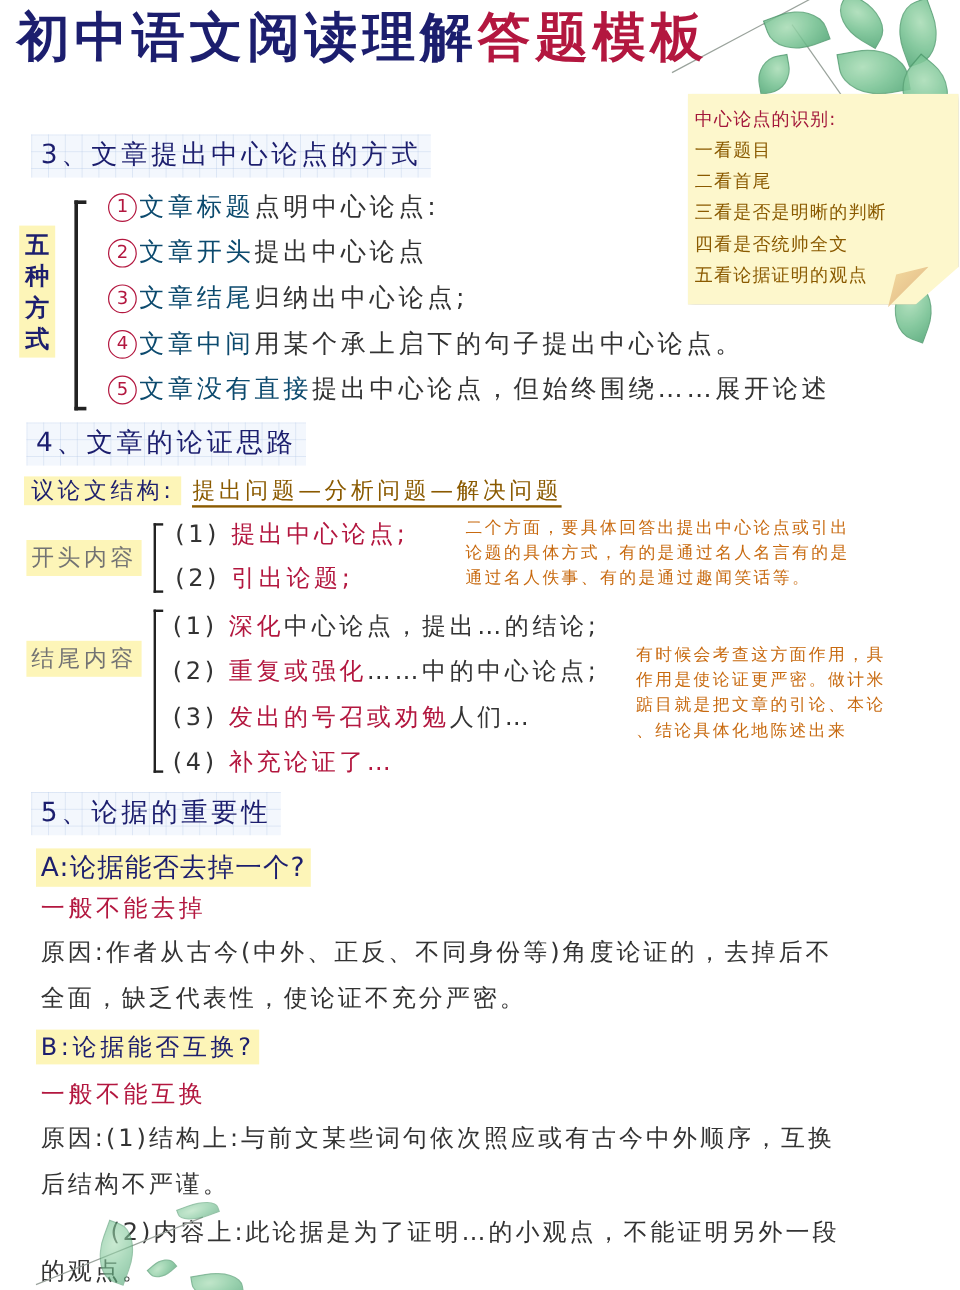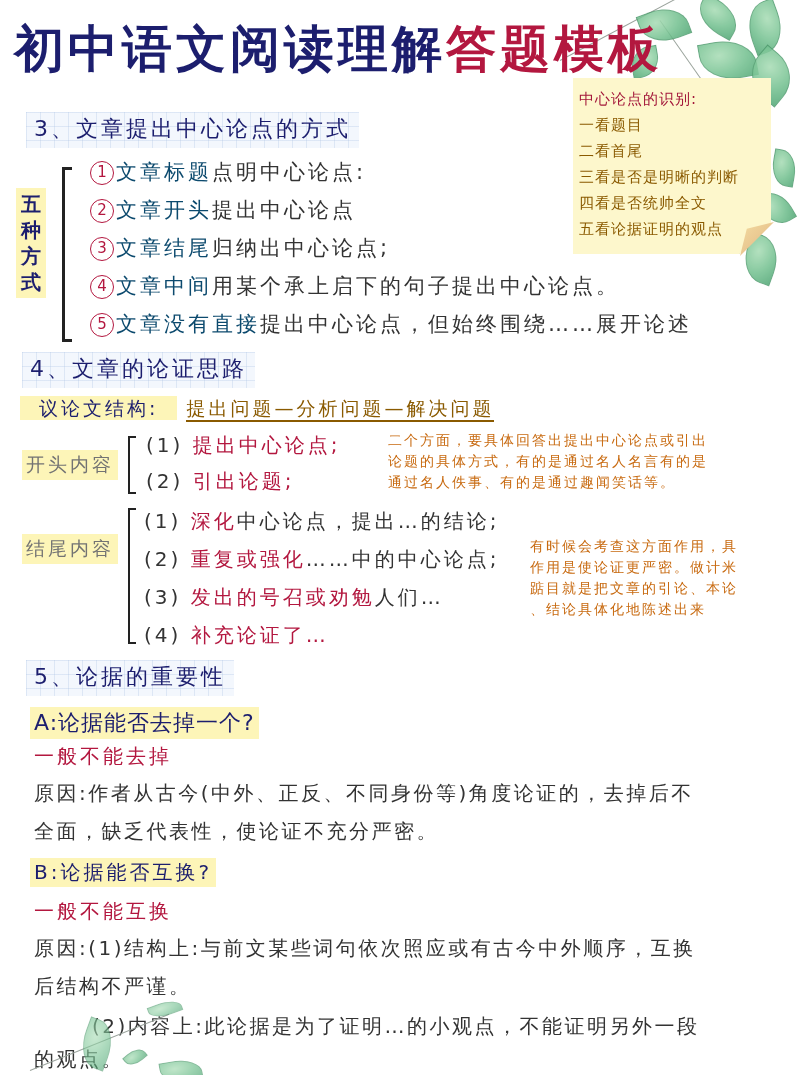--- a/index.html
+++ b/index.html
@@ -6,42 +6,42 @@
     html, body { width: 800px; height: 1075px; overflow: hidden; background: #ffffff; }
     body {
       position: relative;
       font-family: "DejaVu Sans", "Liberation Sans", sans-serif;
       color: #2a2a2a;
     }
     .abs { position: absolute; }
 
     
     .title {
-      left: 14px; top: 16px;
+      left: 14px; top: 2px;
       font-family: Liberation Serif, serif;
-      font-size: 50px; font-weight: bold; letter-spacing: 4px;
+      font-size: 44px; font-weight: bold; letter-spacing: 4px;
       white-space: nowrap;
     }
     .title .t-navy { color: #1c1e6e; }
     .title .t-red { color: #b3173f; }
 
     
     .sec-head {
       font-size: 22px; color: #1c1e6e; letter-spacing: 3px; white-space: nowrap;
       padding: 2px 8px 4px 8px;
       background-image:
         linear-gradient(rgba(180,200,230,0.35) 1px, transparent 1px),
         linear-gradient(90deg, rgba(180,200,230,0.35) 1px, transparent 1px);
       background-size: 14px 14px;
       background-color: rgba(235,242,252,0.6);
     }
 
     
     .sticky {
-      left: 573px; top: 78px; width: 198px; height: 176px;
+      left: 573px; top: 78px; width: 226px; height: 176px;
       background: #fdf7cc;
       box-shadow: 2px 3px 5px rgba(0,0,0,0.25);
       padding: 8px 4px 0 6px;
       clip-path: polygon(0 0, 100% 0, 100% 82%, 84% 100%, 0 100%);
     }
     .sticky-curl {
       left: 740px; top: 222px; width: 34px; height: 34px;
       background: linear-gradient(135deg, #f3dca0 0%, #e9c690 55%, #d9b07a 100%);
       clip-path: polygon(100% 0, 0 100%, 20% 20%);
     }
@@ -72,21 +72,21 @@
     .way-line { font-size: 21px; letter-spacing: 3px; white-space: nowrap; color: #333; }
     .way-line .hl { color: #0c4a6e; }
     .circ {
       display: inline-block; width: 24px; height: 24px; border: 1.5px solid #b3173f; border-radius: 50%;
       color: #b3173f; font-size: 15px; line-height: 21px; text-align: center; letter-spacing: 0;
       vertical-align: 2px; margin-right: 2px;
     }
 
     
     .struct-line { left: 20px; top: 396px; font-size: 19px; letter-spacing: 3px; white-space: nowrap; }
-    .struct-line .lbl { color: #1c1e6e; background: #fdf5b8; padding: 1px 19px; }
+    .struct-line .lbl { color: #1c1e6e; background: #fdf5b8; padding: 1px 6px; }
     .struct-line .val { color: #8a5a00; border-bottom: 2px solid #8a5a00; padding-bottom: 1px; }
 
     .pill-label { color: #737373; background: #fdf5b8; font-size: 19px; letter-spacing: 3px; padding: 2px 4px; white-space: nowrap; }
     .bracket-sm { border: 2.5px solid #222; border-right: none; width: 8px; }
     .item-line { font-size: 20px; letter-spacing: 3px; white-space: nowrap; color: #333; }
     .item-line .hl { color: #b3173f; }
     .note-orange { color: #c86a10; font-size: 14px; letter-spacing: 2px; line-height: 21px; }
 
     
     .qa-a { left: 30px; top: 707px; font-size: 22px; color: #1c1e6e; background: #fdf5b8; padding: 1px 4px; white-space: nowrap; letter-spacing: 1px; }

